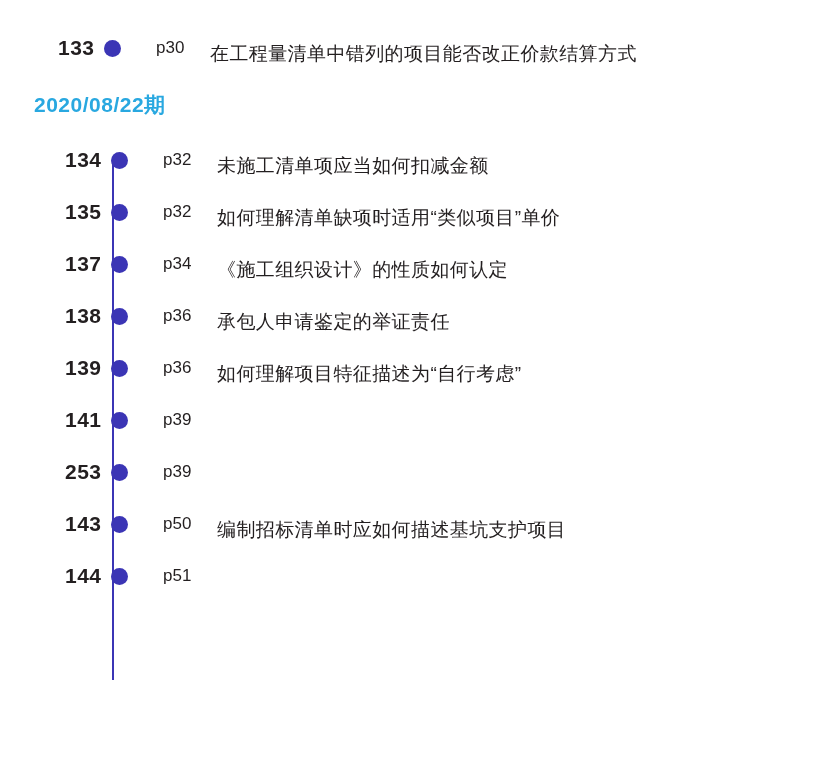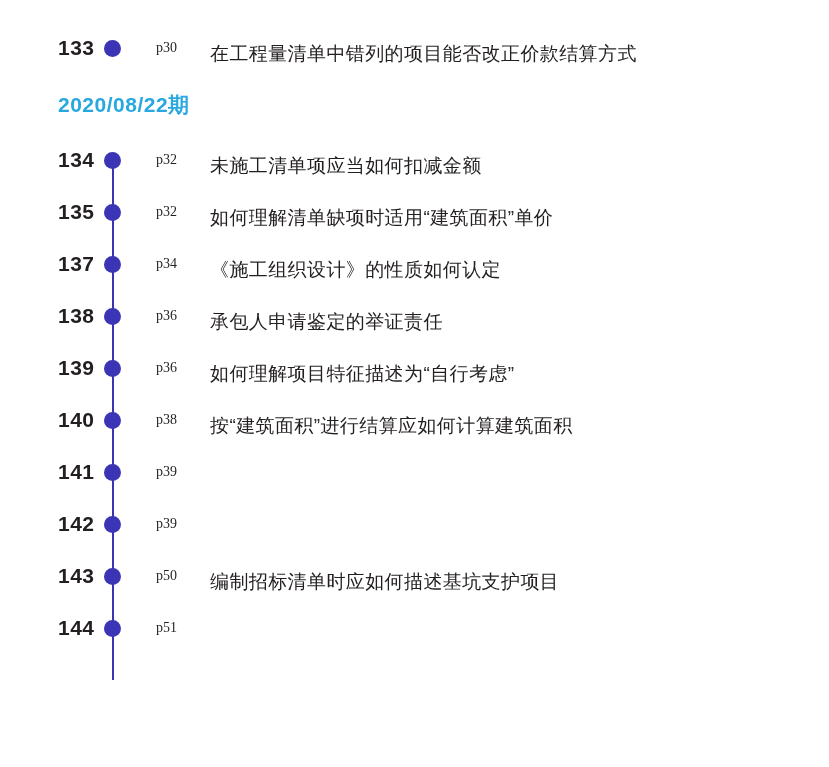--- a/index.html
+++ b/index.html
@@ -54,55 +54,55 @@
   .entry .dot {
     width: 17px;
     height: 17px;
     border-radius: 50%;
     background: #3b35b5;
     display: block;
   }
   .entry .page-no {
     width: 62px;
     flex: 0 0 62px;
-    font-size: 14px;
+    font-size: 17px;
     color: #231f20;
     text-align: left;
     padding-left: 8px;
     box-sizing: border-box;
-    font-family: Liberation Serif, serif;
   }
   .entry .title {
     font-size: 19px;
     color: #231f20;
     letter-spacing: 0.4px;
     white-space: nowrap;
     margin-top: 12px;
   }
   
   .section-head {
-    padding-left: 58px;
+    padding-left: 34px;
     font-size: 21px;
     font-weight: bold;
     color: #29a8e0;
     letter-spacing: 0.5px;
     height: 58px;
     display: flex;
     align-items: center;
   }
   
   .timeline-line {
     position: absolute;
     left: 112px;
     width: 2px;
     background: #3b35b5;
     z-index: 1;
   }
   .group {
     position: relative;
+    padding-left: 7px;
   }
   .spacer-top {
     height: 20px;
   }
 </style>
 </head>
 <body>
 
 <div class="page">
 
@@ -129,21 +129,21 @@
           </span>
           <span class="page-no">p32</span>
           <span class="title">未施工清单项应当如何扣减金额</span>
         </div>
         <div class="entry">
           <span class="num">135</span>
           <span class="dotwrap">
             <span class="dot"></span>
           </span>
           <span class="page-no">p32</span>
-          <span class="title">如何理解清单缺项时适用“建筑面积”单价</span>
+          <span class="title">如何理解清单缺项时适用“类似项目”单价</span>
         </div>
         <div class="entry">
           <span class="num">137</span>
           <span class="dotwrap">
             <span class="dot"></span>
           </span>
           <span class="page-no">p34</span>
           <span class="title">《施工组织设计》的性质如何认定</span>
         </div>
         <div class="entry">
@@ -156,36 +156,28 @@
         </div>
         <div class="entry">
           <span class="num">139</span>
           <span class="dotwrap">
             <span class="dot"></span>
           </span>
           <span class="page-no">p36</span>
           <span class="title">如何理解项目特征描述为“自行考虑”</span>
         </div>
         <div class="entry">
-          <span class="num">140</span>
-          <span class="dotwrap">
-            <span class="dot"></span>
-          </span>
-          <span class="page-no">p38</span>
-          <span class="title">按“建筑面积”进行结算应如何计算建筑面积</span>
-        </div>
-        <div class="entry">
           <span class="num">141</span>
           <span class="dotwrap">
             <span class="dot"></span>
           </span>
           <span class="page-no">p39</span>
         </div>
         <div class="entry">
-          <span class="num">142</span>
+          <span class="num">253</span>
           <span class="dotwrap">
             <span class="dot"></span>
           </span>
           <span class="page-no">p39</span>
         </div>
         <div class="entry">
           <span class="num">143</span>
           <span class="dotwrap">
             <span class="dot"></span>
           </span>

